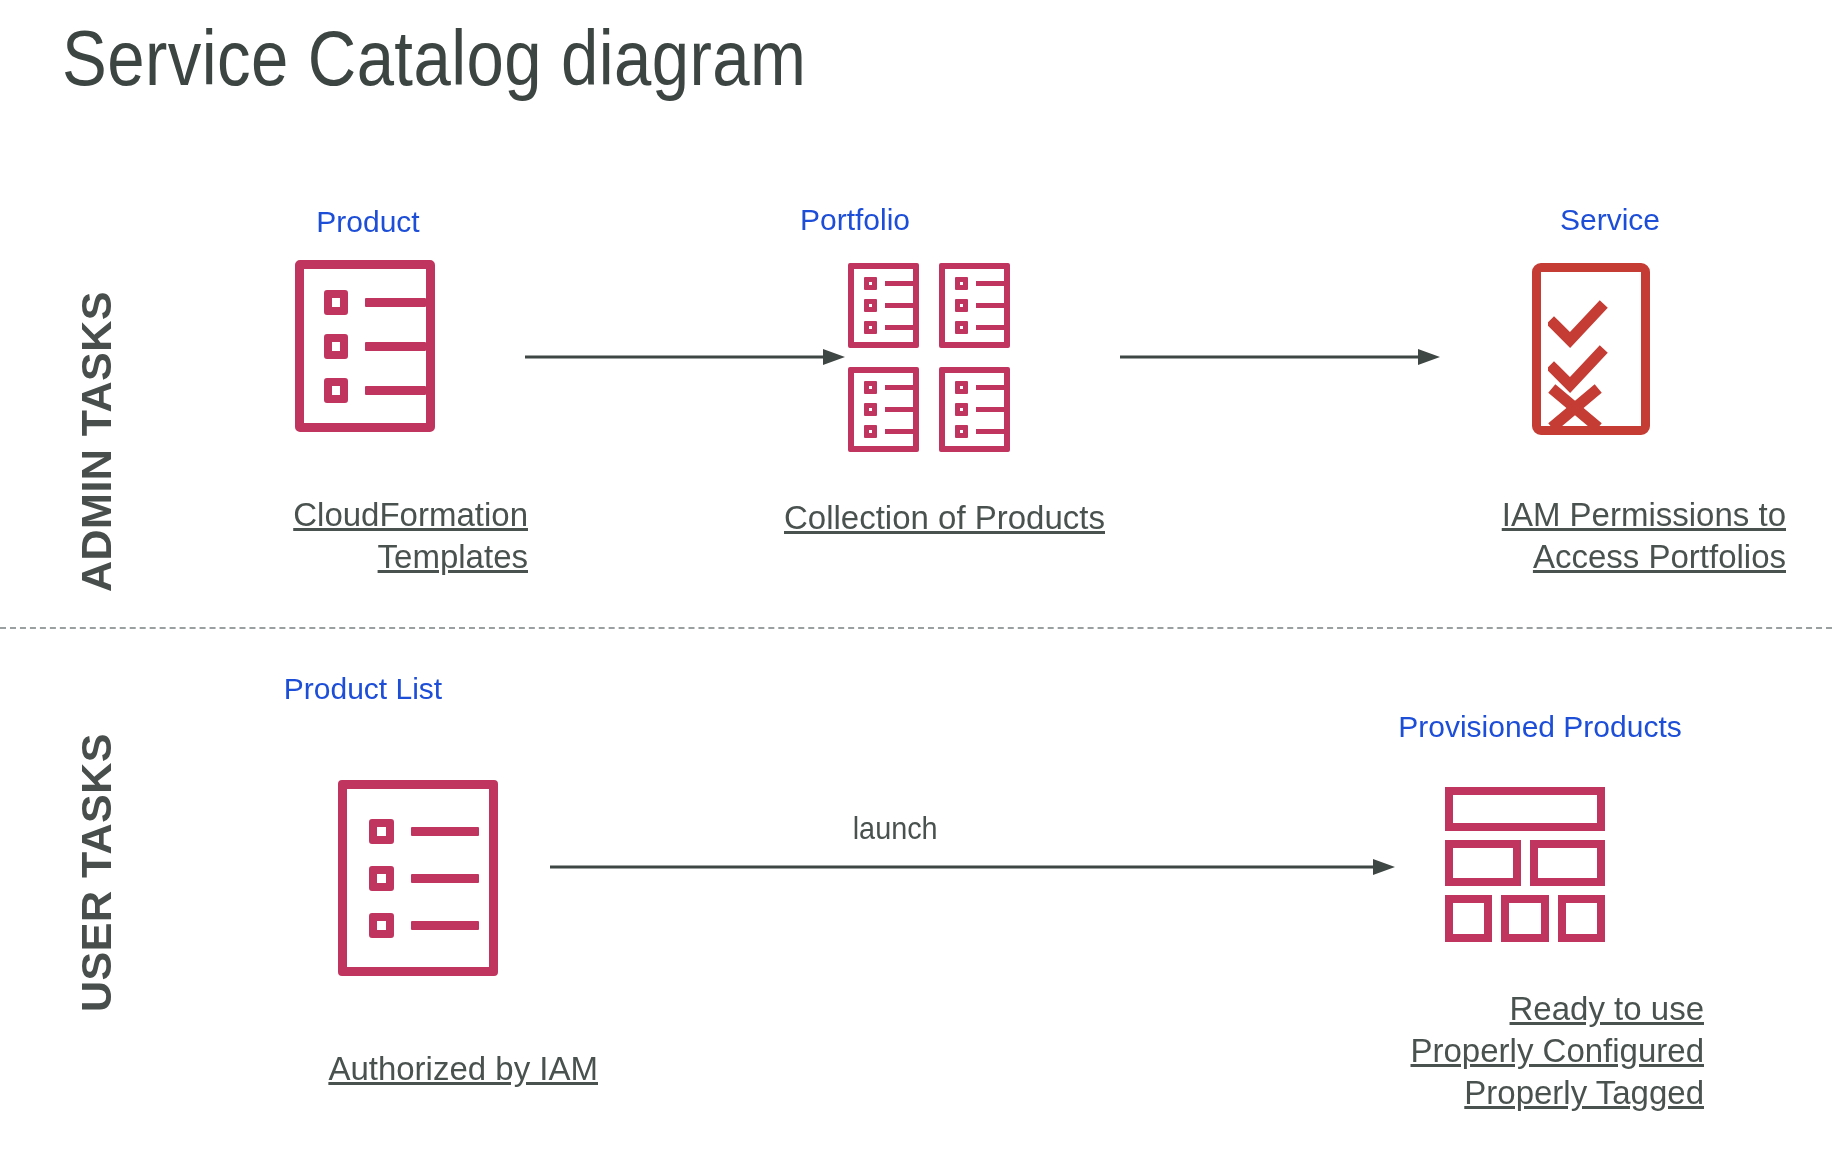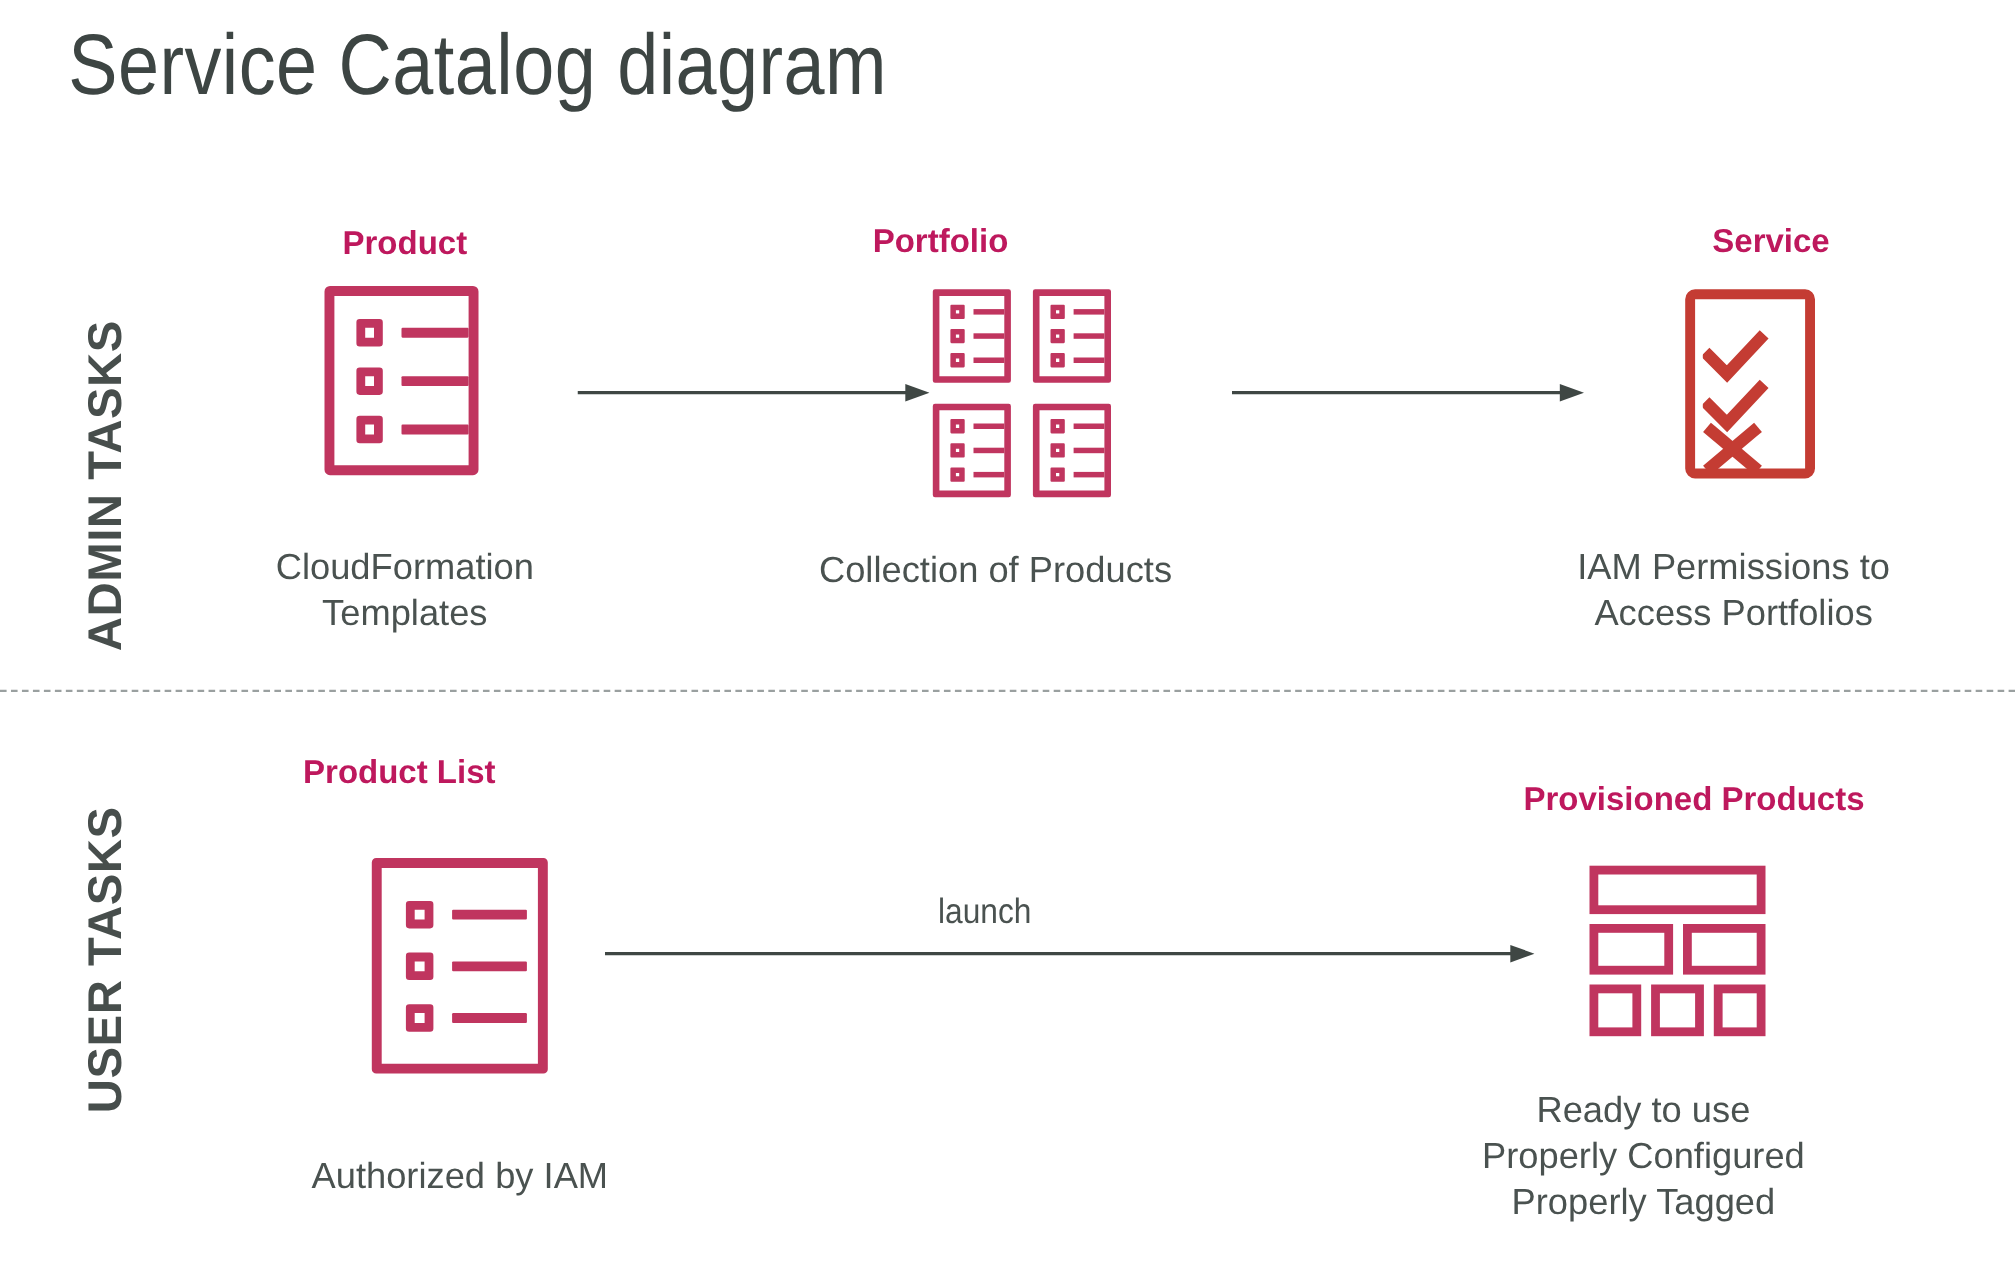--- a/index.html
+++ b/index.html
@@ -46,36 +46,37 @@
   .divider {
     position: absolute;
     left: 0; top: 627px;
     width: 1832px; height: 0;
     border-top: 2px dashed #9aa0a0;
   }
 
   
   .heading {
     position: absolute;
-    font-weight: bold;
+    font-weight: normal;
     font-size: 30px;
-    color: #be185d;
+    color: #1d4ed8;
     text-align: center;
     white-space: nowrap;
   }
 
   
   .caption {
     position: absolute;
     font-size: 33px;
     line-height: 1.28;
     font-weight: 400;
     color: #4a5250;
-    text-align: center;
+    text-align: right;
     white-space: pre-line;
+    text-decoration: underline;
   }
 
   
   .arrow { position: absolute; }
 
   .arrow-label {
     position: absolute;
     font-size: 32px;
     color: #4a5250;
     white-space: nowrap;
@@ -275,21 +276,21 @@
       <polyline points="6,87 22,103 52,71" fill="none" stroke="#c43c33" stroke-width="11" stroke-linecap="square" stroke-linejoin="miter"></polyline>
       <line x1="8" y1="110" x2="46" y2="142" stroke="#c43c33" stroke-width="11" stroke-linecap="square"></line>
       <line x1="46" y1="110" x2="8" y2="142" stroke="#c43c33" stroke-width="11" stroke-linecap="square"></line>
     </svg>
   </div>
 </div>
 
 <div class="caption" style="left:1366px; top:494px; width:420px;">IAM Permissions to
 Access Portfolios</div>
 
-<div class="heading" style="left:253px; top:686px; width:220px;">Product List</div>
+<div class="heading" style="left:253px; top:672px; width:220px;">Product List</div>
 
 <div class="icon-box" style="left:338px; top:780px;">
   <div class="listdoc lg" style="width:160px; height:196px; border-radius:4px; gap:22px; padding-left:22px;">
     <div class="row">
         <div class="sq"></div>
         <div class="ln"></div>
       </div>
     <div class="row">
         <div class="sq"></div>
         <div class="ln"></div>

